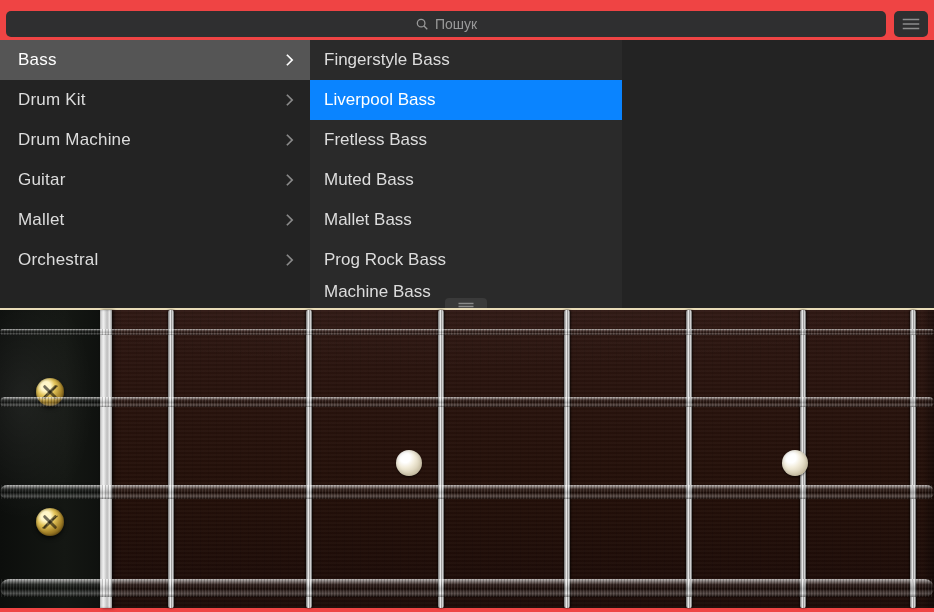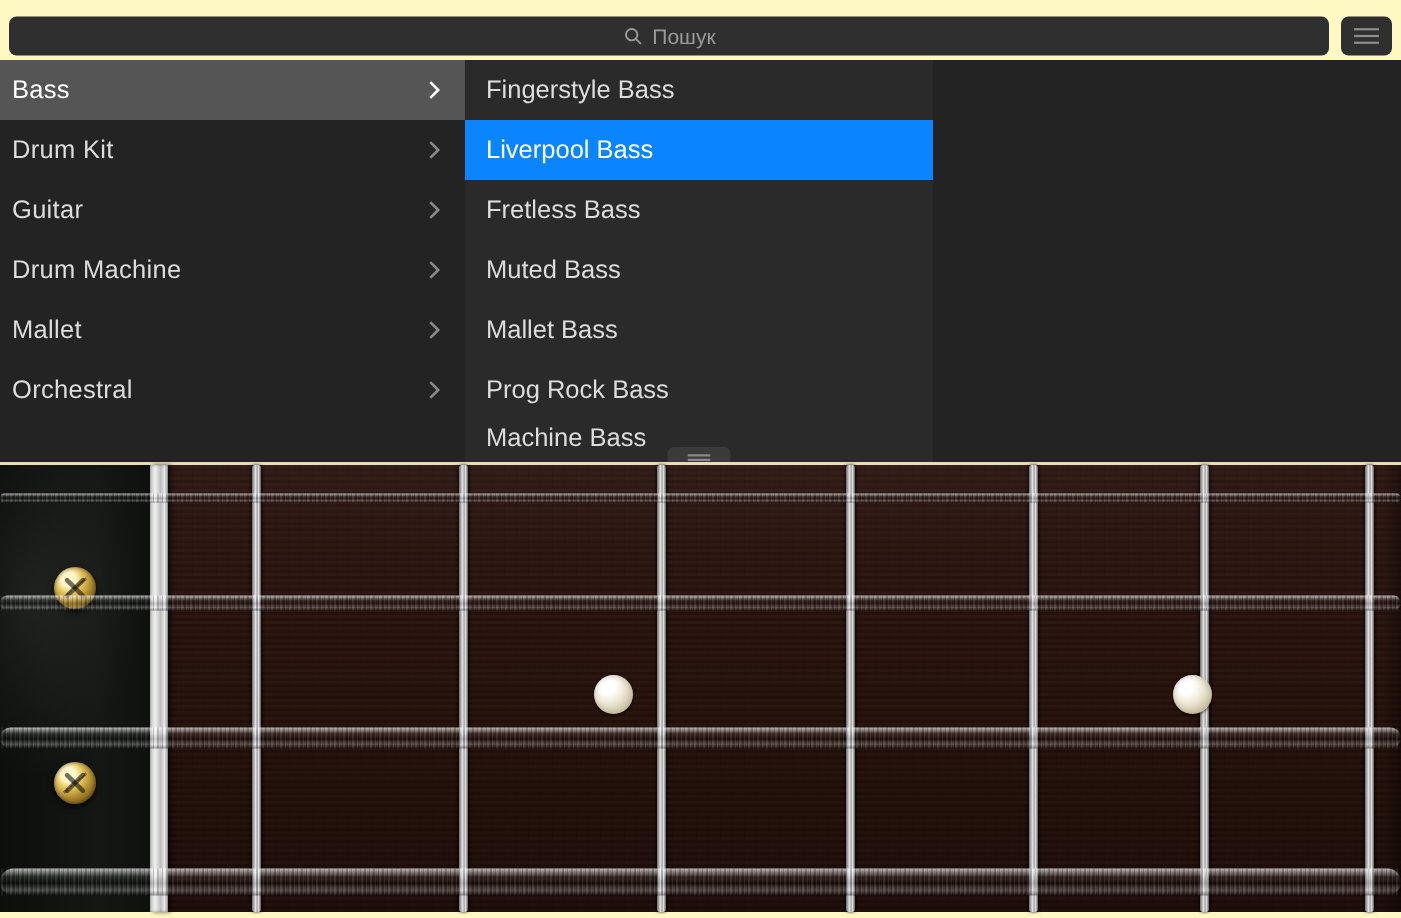--- a/index.html
+++ b/index.html
@@ -1,36 +1,36 @@
 <!DOCTYPE html>
 <html><head>
   <meta charset="utf-8">
   <style>
     * { margin: 0; padding: 0; box-sizing: border-box; }
     html, body { width: 934px; height: 612px; overflow: hidden; font-family: -apple-system, "Helvetica Neue", Arial, sans-serif; background: #000; }
-    .app { width: 934px; height: 612px; position: relative; background: #fef9c3; }
+    .app { width: 934px; height: 612px; position: relative; background: #ef4444; }
 
     
     .search-row { display: flex; align-items: center; gap: 8px; padding: 8px 6px 0 6px; height: 40px; }
     .search-field {
       flex: 1; height: 26px; background: #2f2f30; border-radius: 5px;
       display: flex; align-items: center; justify-content: center; gap: 6px;
       color: #9a9a9a; font-size: 14px;
     }
     .search-icon svg { width: 14px; height: 14px; display: block; }
     .ham { width: 34px; height: 26px; background: #2f2f30; border-radius: 5px; display: flex; align-items: center; justify-content: center; }
     .ham svg { width: 18px; height: 12px; display: block; }
     .col { display: flex; flex-direction: column; }
     .col-left  { width: 310px; background: #232323; }
     .col-right { width: 312px; background: #2a2a2a; position: relative; }
     .col-rest  { flex: 1; background: #232323; }
 
     .item {
       height: 40px; display: flex; align-items: center; justify-content: space-between;
-      padding: 0 16px 0 8px; color: #ddd; font-size: 17px; letter-spacing: .2px;
+      padding: 0 16px 0 18px; color: #ddd; font-size: 17px; letter-spacing: .2px;
     }
     .item .chev { opacity: .55; }
     .item .chev svg { width: 9px; height: 14px; display: block; }
     .col-left .item.selected { background: #555; color: #fff; }
     .col-left .item.selected .chev { opacity: 1; }
     .item2 { height: 40px; display: flex; align-items: center; padding: 0 14px; color: #ddd; font-size: 17px; }
     .item2.selected { background: #0a84ff; color: #fff; }
     .item2.clip { height: 24px; overflow: hidden; align-items: flex-start; padding-top: 2px; }
 
     .drag-handle {
@@ -187,29 +187,29 @@
         </div>
         <div class="item">
           <span>Drum Kit</span>
           <span class="chev">
             <svg viewBox="0 0 10 16" fill="none" stroke="currentColor" stroke-width="2">
               <polyline points="2,2 8,8 2,14"></polyline>
             </svg>
           </span>
         </div>
         <div class="item">
+          <span>Drum Machine</span>
+          <span class="chev">
+            <svg viewBox="0 0 10 16" fill="none" stroke="currentColor" stroke-width="2">
+              <polyline points="2,2 8,8 2,14"></polyline>
+            </svg>
+          </span>
+        </div>
+        <div class="item">
           <span>Guitar</span>
-          <span class="chev">
-            <svg viewBox="0 0 10 16" fill="none" stroke="currentColor" stroke-width="2">
-              <polyline points="2,2 8,8 2,14"></polyline>
-            </svg>
-          </span>
-        </div>
-        <div class="item">
-          <span>Drum Machine</span>
           <span class="chev">
             <svg viewBox="0 0 10 16" fill="none" stroke="currentColor" stroke-width="2">
               <polyline points="2,2 8,8 2,14"></polyline>
             </svg>
           </span>
         </div>
         <div class="item">
           <span>Mallet</span>
           <span class="chev">
             <svg viewBox="0 0 10 16" fill="none" stroke="currentColor" stroke-width="2">

